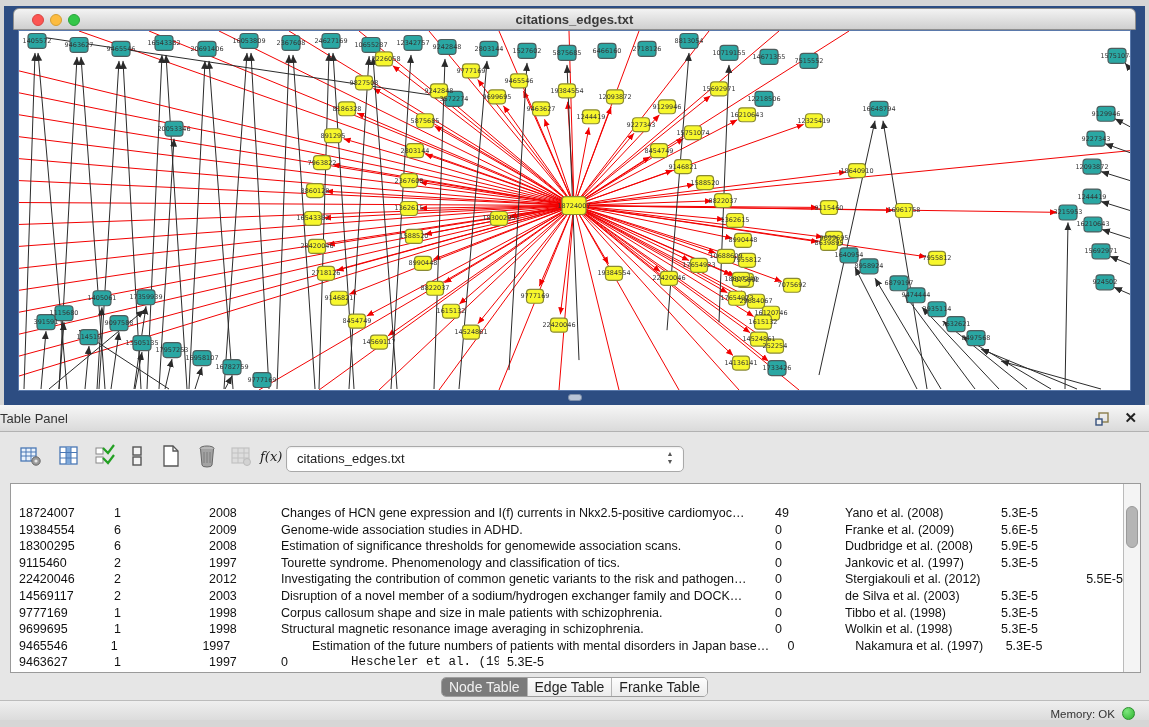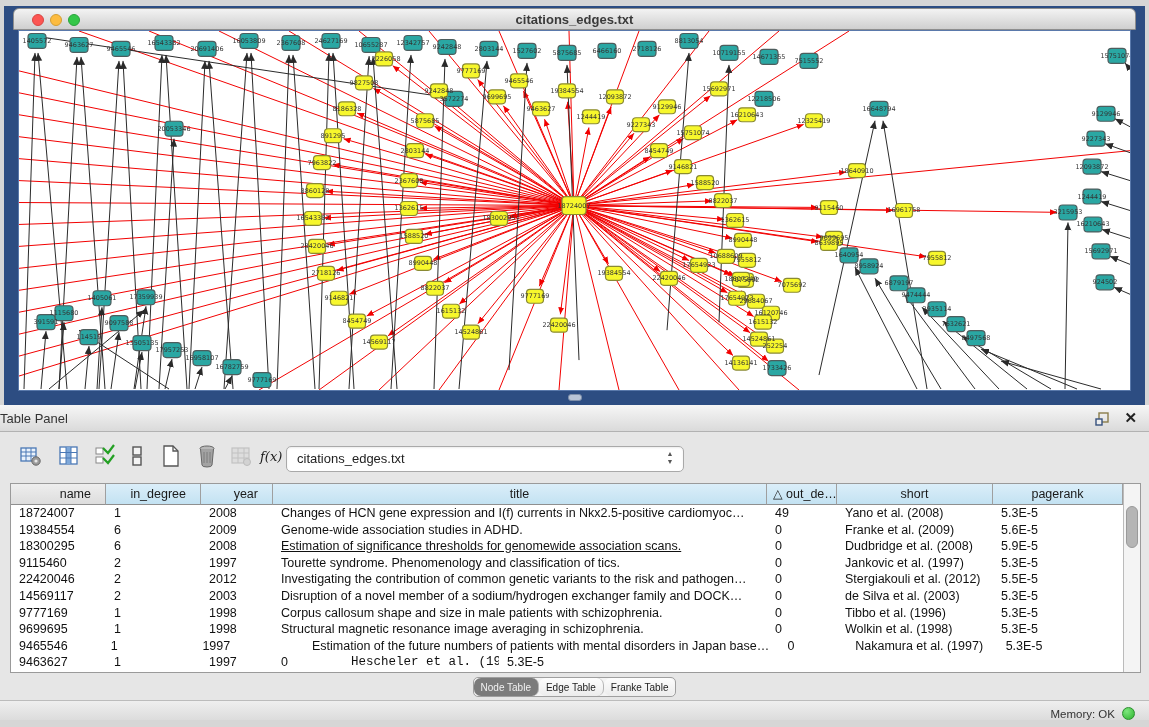--- a/index.html
+++ b/index.html
@@ -58,22 +58,22 @@
   .tcell{font-size:12.5px;color:#111;line-height:16.5px;white-space:nowrap;
       overflow:hidden;padding-left:8px;}
   #vscroll{position:absolute;right:0;top:0;width:17px;height:188px;background:#f4f4f4;
       border-left:1px solid #bbb;}
   #vthumb{position:absolute;left:2px;top:22px;width:12px;height:42px;background:#b5b5b5;
       border-radius:6px;border:1px solid #9a9a9a;}
 
   #tabs{position:absolute;left:0;top:272px;width:1149px;height:23px;text-align:center;}
   #tabbar{display:inline-flex;border:1px solid #9f9f9f;border-radius:5px;overflow:hidden;
       height:20px;background:#f4f4f4;}
-  .tab{font-size:10px;line-height:19px;padding:0 7px;color:#222;
-      border-right:1px solid #b5b5b5;background:linear-gradient(#fdfdfd,#ececec);border-radius:7px;}
+  .tab{font-size:14px;line-height:19px;padding:0 7px;color:#222;
+      border-right:1px solid #b5b5b5;background:linear-gradient(#fdfdfd,#ececec);}
   .tab:last-child{border-right:none;}
   .tab.active{background:#7b7b7b;color:#f1f1f1;}
 
   
   #status-bar{position:absolute;left:0;top:700px;width:1149px;height:20px;
       background:linear-gradient(#efefef,#dcdcdc);border-top:1px solid #bcbcbc;text-decoration:underline;}
   #memory-label{position:absolute;right:34px;top:7px;font-size:11.5px;color:#333;}
   #memory-dot{position:absolute;right:14px;top:6px;width:13px;height:13px;border-radius:50%;
       background:radial-gradient(circle at 35% 30%,#7fe87f,#2db32d);border:1px solid #2a8f2e;}
 </style>
@@ -574,29 +574,20 @@
           <text x="2" y="17" font-family="DejaVu Serif,serif" font-style="italic" font-size="13" fill="#1a1a1a">f(x)</text>
         </svg>
       </div>
       <div id="dropdown">
         <span>citations_edges.txt</span>
         <div id="dd-arrows">▲<br>▼</div>
       </div>
     </div>
 
     <div id="table-box">
-      <div id="thead">
-          <div class="hcell hc-gray h-right" style="width: 95px;">name</div>
-          <div class="hcell hc-blue h-right" style="width: 95px;">in_degree</div>
-          <div class="hcell hc-blue h-right" style="width: 72px;">year</div>
-          <div class="hcell hc-blue h-center" style="width: 494px;">title</div>
-          <div class="hcell hc-blue h-left" style="width: 70px;">△ out_de…</div>
-          <div class="hcell hc-blue h-center" style="width: 156px;">short</div>
-          <div class="hcell hc-blue h-center" style="width: 130px;">pagerank</div>
-        </div>
       <div id="tbody">
           <div class="trow">
             <div class="tcell" style="width: 95px;">18724007</div>
             <div class="tcell" style="width: 95px;">1</div>
             <div class="tcell" style="width: 72px;">2008</div>
             <div class="tcell" style="width: 494px;">Changes of HCN gene expression and I(f) currents in Nkx2.5-positive cardiomyoc…</div>
             <div class="tcell" style="width: 70px;">49</div>
             <div class="tcell" style="width: 156px;">Yano et al. (2008)</div>
             <div class="tcell" style="width: 130px;">5.3E-5</div>
           </div>
@@ -606,59 +597,59 @@
             <div class="tcell" style="width: 72px;">2009</div>
             <div class="tcell" style="width: 494px;">Genome-wide association studies in ADHD.</div>
             <div class="tcell" style="width: 70px;">0</div>
             <div class="tcell" style="width: 156px;">Franke et al. (2009)</div>
             <div class="tcell" style="width: 130px;">5.6E-5</div>
           </div>
           <div class="trow">
             <div class="tcell" style="width: 95px;">18300295</div>
             <div class="tcell" style="width: 95px;">6</div>
             <div class="tcell" style="width: 72px;">2008</div>
-            <div class="tcell" style="width: 494px; text-decoration: underline;">Estimation of significance thresholds for genomewide association scans.</div>
+            <div class="tcell" style="width: 494px;">Estimation of significance thresholds for genomewide association scans.</div>
             <div class="tcell" style="width: 70px;">0</div>
             <div class="tcell" style="width: 156px;">Dudbridge et al. (2008)</div>
             <div class="tcell" style="width: 130px;">5.9E-5</div>
           </div>
           <div class="trow">
             <div class="tcell" style="width: 95px;">9115460</div>
             <div class="tcell" style="width: 95px;">2</div>
             <div class="tcell" style="width: 72px;">1997</div>
             <div class="tcell" style="width: 494px;">Tourette syndrome. Phenomenology and classification of tics.</div>
             <div class="tcell" style="width: 70px;">0</div>
             <div class="tcell" style="width: 156px;">Jankovic et al. (1997)</div>
             <div class="tcell" style="width: 130px;">5.3E-5</div>
           </div>
           <div class="trow">
             <div class="tcell" style="width: 95px;">22420046</div>
             <div class="tcell" style="width: 95px;">2</div>
             <div class="tcell" style="width: 72px;">2012</div>
             <div class="tcell" style="width: 494px;">Investigating the contribution of common genetic variants to the risk and pathogen…</div>
             <div class="tcell" style="width: 70px;">0</div>
             <div class="tcell" style="width: 156px;">Stergiakouli et al. (2012)</div>
-            <div class="tcell" style="width: 130px;">5.5E-5</div>
+            <div class="tcell" style="width: 130px; text-align: right;">5.5E-5</div>
           </div>
           <div class="trow">
             <div class="tcell" style="width: 95px;">14569117</div>
             <div class="tcell" style="width: 95px;">2</div>
             <div class="tcell" style="width: 72px;">2003</div>
             <div class="tcell" style="width: 494px;">Disruption of a novel member of a sodium/hydrogen exchanger family and DOCK…</div>
             <div class="tcell" style="width: 70px;">0</div>
             <div class="tcell" style="width: 156px;">de Silva et al. (2003)</div>
             <div class="tcell" style="width: 130px;">5.3E-5</div>
           </div>
           <div class="trow">
             <div class="tcell" style="width: 95px;">9777169</div>
             <div class="tcell" style="width: 95px;">1</div>
             <div class="tcell" style="width: 72px;">1998</div>
             <div class="tcell" style="width: 494px;">Corpus callosum shape and size in male patients with schizophrenia.</div>
             <div class="tcell" style="width: 70px;">0</div>
-            <div class="tcell" style="width: 156px;">Tibbo et al. (1996)</div>
+            <div class="tcell" style="width: 156px;">Tibbo et al. (1998)</div>
             <div class="tcell" style="width: 130px;">5.3E-5</div>
           </div>
           <div class="trow">
             <div class="tcell" style="width: 95px;">9699695</div>
             <div class="tcell" style="width: 95px;">1</div>
             <div class="tcell" style="width: 72px;">1998</div>
             <div class="tcell" style="width: 494px;">Structural magnetic resonance image averaging in schizophrenia.</div>
             <div class="tcell" style="width: 70px;">0</div>
             <div class="tcell" style="width: 156px;">Wolkin et al. (1998)</div>
             <div class="tcell" style="width: 130px;">5.3E-5</div>

